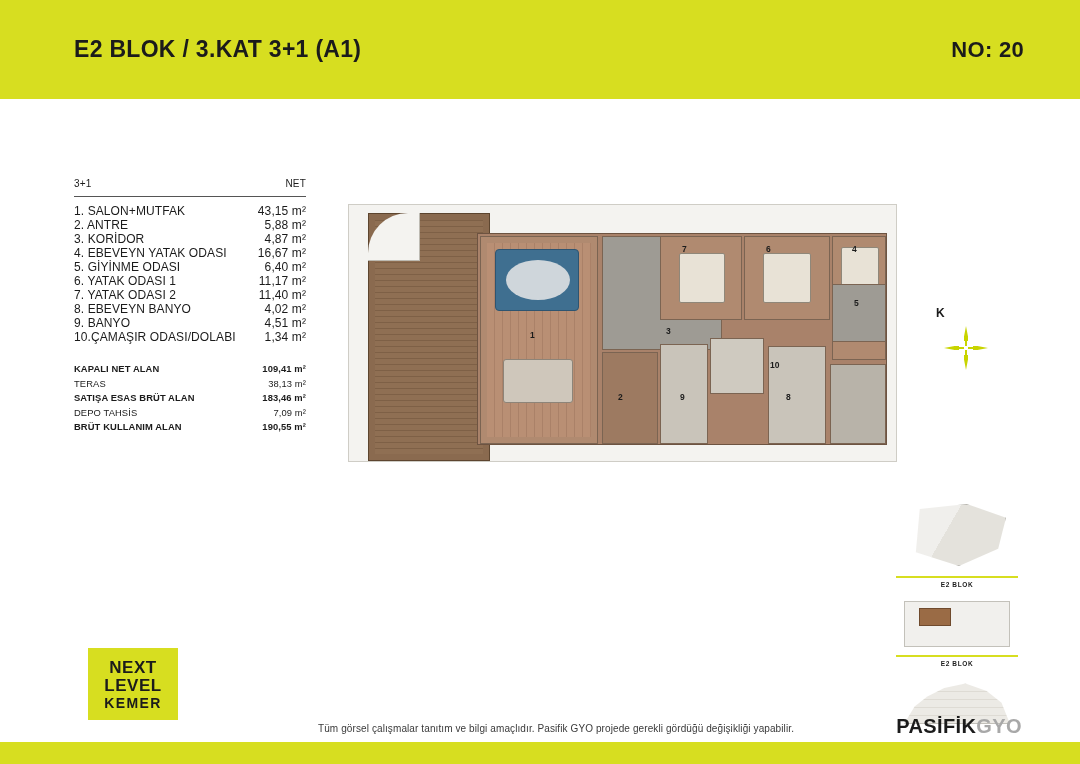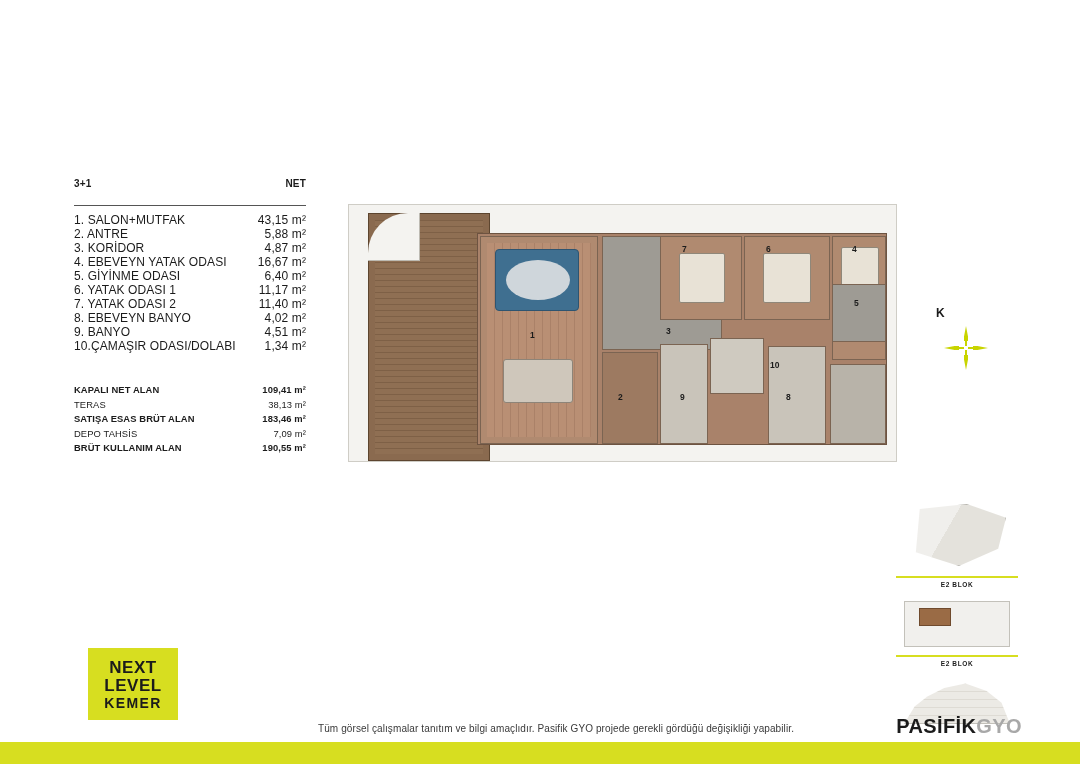--- a/index.html
+++ b/index.html
@@ -51,40 +51,40 @@
   
   .legend {
     position: absolute;
     left: 74px; top: 178px;
     width: 232px;
   }
   .legend-head {
     display: flex;
     justify-content: space-between;
     font-size: 10px;
-    font-weight: bold;
-    color: #1b1b1b;
-    padding-bottom: 16px;
+    font-weight: normal;
+    color: #1b1b1b;
+    padding-bottom: 7px;
     border-bottom: 1px solid #555;
     letter-spacing: .2px;
   }
   .legend-rows { margin-top: 7px; }
   .legend-row {
     display: flex;
     justify-content: space-between;
     font-size: 12px;
     line-height: 14px;
     color: #1b1b1b;
     letter-spacing: .1px;
   }
   .legend-row .lbl { white-space: nowrap; }
   .legend-row .val { white-space: nowrap; }
 
   .totals {
-    margin-top: 30px;
+    margin-top: 18px;
     text-align: center;
   }
   .total-row {
     display: flex;
     justify-content: space-between;
     font-size: 9.4px;
     line-height: 14.5px;
     color: #1b1b1b;
     letter-spacing: .1px;
   }
@@ -278,20 +278,24 @@
     letter-spacing: .4px;
   }
   .brand .b1 { color: #1b1b1b; }
   .brand .b2 { color: #a8a8a8; }
 </style>
 </head>
 <body>
 
 <div class="page">
 
+  <div class="header">
+    <div class="header-title">E2 BLOK / 3.KAT 3+1 (A1)</div>
+    <div class="header-no">NO: 20</div>
+  </div>
 
   <div class="legend">
     <div class="legend-head">
       <span>3+1</span>
       <span>NET</span>
     </div>
     <div class="legend-rows">
       <div class="legend-row">
         <span class="lbl">1. SALON+MUTFAK</span>
         <span class="val">43,15 m²</span>

